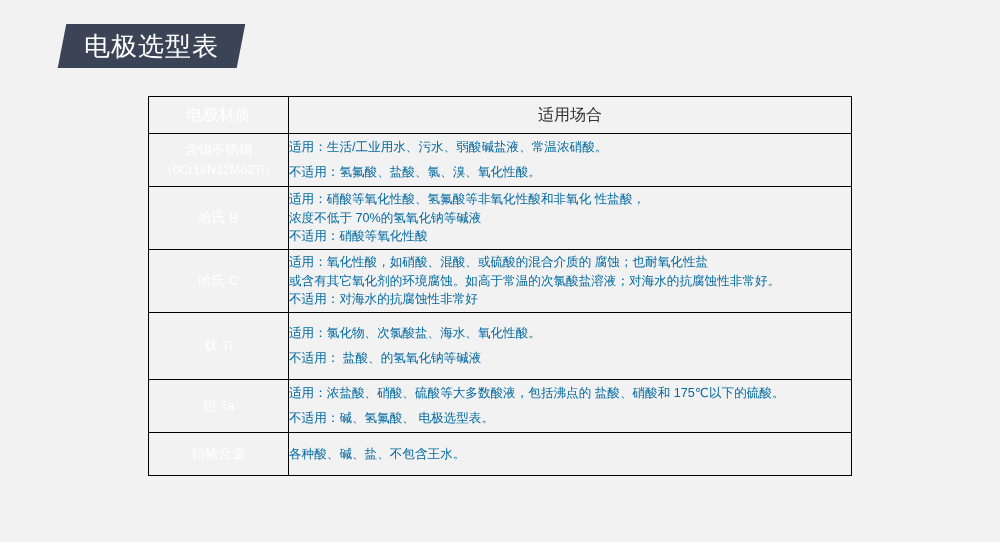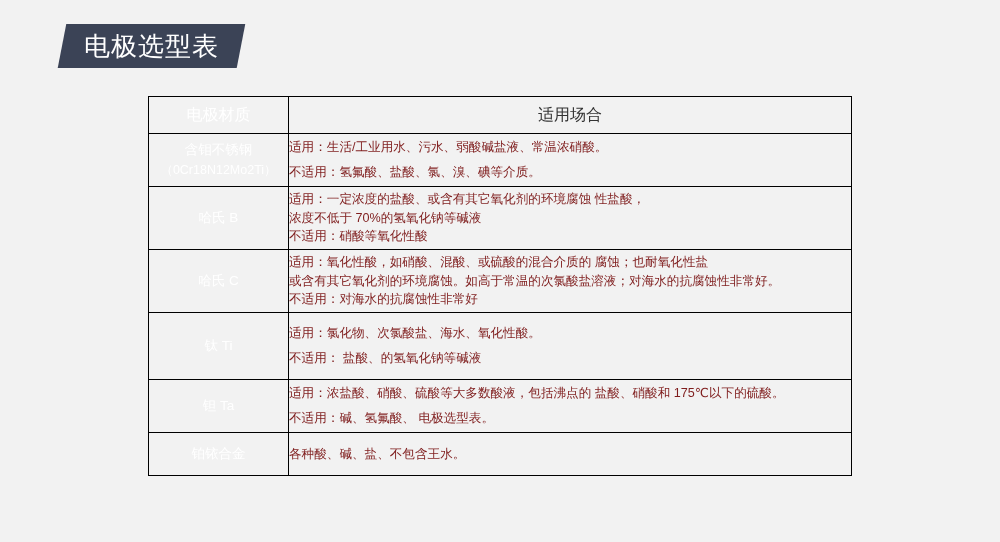--- a/index.html
+++ b/index.html
@@ -80,21 +80,21 @@
   td.head-use {
     background: #f2f2f2;
     color: #333333;
     text-align: center;
     font-size: 16px;
     padding: 10px 4px;
   }
 
   
   td.use {
-    color: #7f1d1d;
+    color: #0369a1;
     font-size: 12.6px;
     line-height: 1.5;
     padding: 8px 12px 8px 14px;
     text-align: left;
   }
   td.use .line { display: block; white-space: nowrap; }
   td.use.spaced .line { margin: 6px 0; }
   td.use.spaced .line:first-child { margin-top: 4px; }
   td.use.spaced .line:last-child { margin-bottom: 4px; }
 
@@ -126,30 +126,30 @@
       <td class="head-use">适用场合</td>
     </tr>
 
     <tr class="r-0">
       <td class="mat">
         <span class="mat-name">含钼不锈钢</span>
         <span class="mat-code">（0Cr18N12Mo2Ti）</span>
       </td>
       <td class="use spaced">
         <span class="line">适用：生活/工业用水、污水、弱酸碱盐液、常温浓硝酸。</span>
-        <span class="line">不适用：氢氟酸、盐酸、氯、溴、碘等介质。</span>
+        <span class="line">不适用：氢氟酸、盐酸、氯、溴、氧化性酸。</span>
       </td>
     </tr>
 
     <tr class="r-1">
       <td class="mat">
         <span class="mat-name">哈氏 B</span>
       </td>
       <td class="use">
-        <span class="line">适用：一定浓度的盐酸、或含有其它氧化剂的环境腐蚀 性盐酸，</span>
+        <span class="line">适用：硝酸等氧化性酸、氢氟酸等非氧化性酸和非氧化 性盐酸，</span>
         <span class="line">浓度不低于 70%的氢氧化钠等碱液</span>
         <span class="line">不适用：硝酸等氧化性酸</span>
       </td>
     </tr>
 
     <tr class="r-2">
       <td class="mat">
         <span class="mat-name">哈氏 C</span>
       </td>
       <td class="use">

